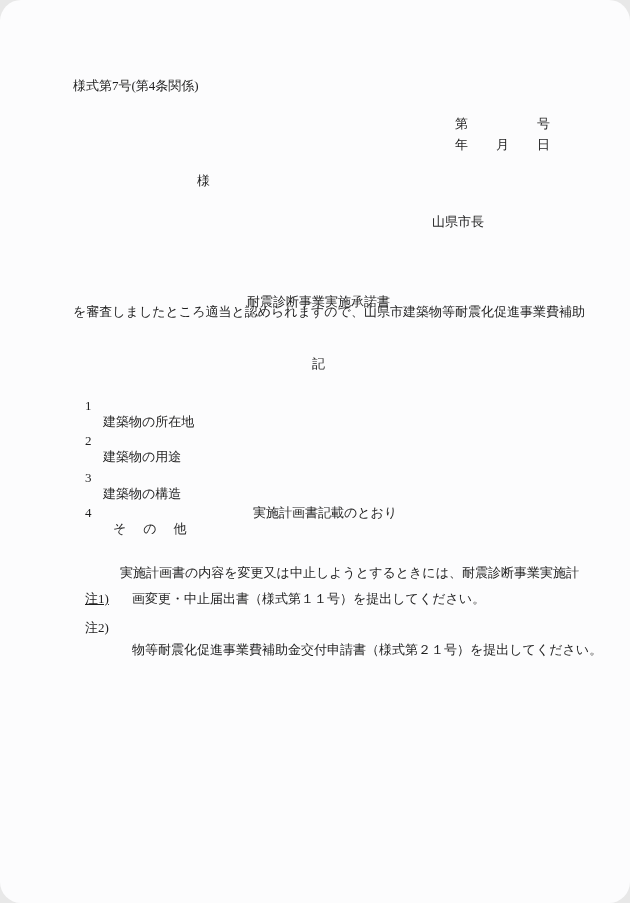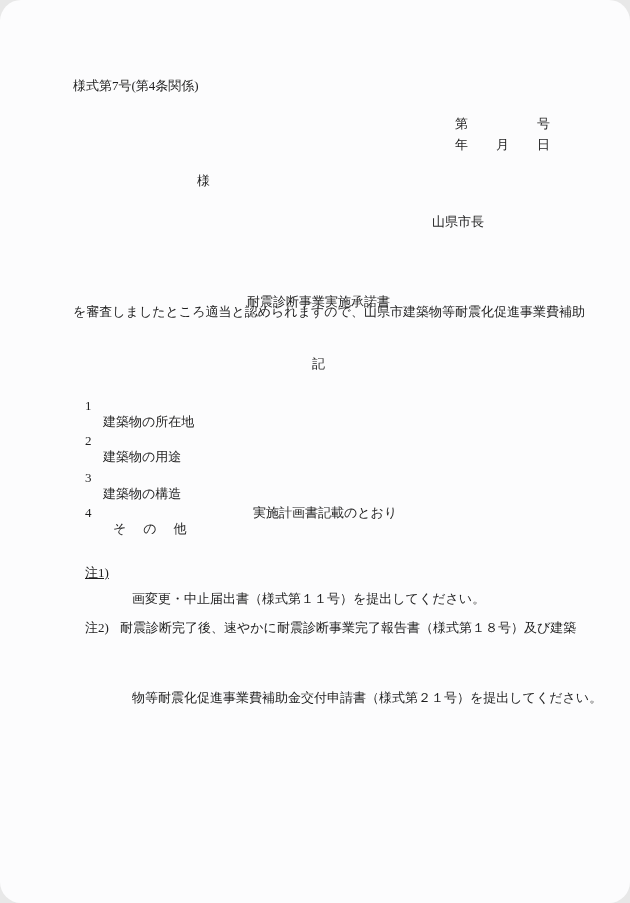--- a/index.html
+++ b/index.html
@@ -46,27 +46,27 @@
 
   .row-item-1 { top: 399px; }
   .row-item-2 { top: 434px; }
   .row-item-3 { top: 471px; }
   .row-item-4 { top: 506px; }
 
   .note-label  { position: absolute; left: 85px; }
   .note-line-a { position: absolute; left: 120px; }
   .note-line-b { position: absolute; left: 132px; }
 
-  .note1-label  { top: 566px; text-decoration: underline; }
+  .note1-label  { top: 592px; text-decoration: underline; }
   .note1-line-a { top: 566px; }
   .note1-line-b { top: 592px; }
 
   .note2-label  { top: 621px; }
   .note2-line-a { top: 621px; }
-  .note2-line-b { top: 643px; margin-top: 48px; }
+  .note2-line-b { top: 643px; }
 </style>
 </head>
 <body>
 
 <div class="page">
 
   <div class="abs form-number">様式第7号(第4条関係)</div>
 
   <div class="abs doc-number-line">
     <span>第</span>
@@ -104,19 +104,19 @@
     <span class="item-label">建築物の構造</span>
   </div>
 
   <div class="abs item-row item-row-4 row-item-4">
     <span class="item-num">4</span>
     <span class="item-label">そ　の　他</span>
     <span class="item-value">実施計画書記載のとおり</span>
   </div>
 
   <div class="abs note-label note1-label">注1)</div>
+  <div class="abs note-line-a note1-line-a">実施計画書の内容を変更又は中止しようとするときには、耐震診断事業実施計</div>
   <div class="abs note-line-b note1-line-b">画変更・中止届出書（様式第１１号）を提出してください。</div>
 
   <div class="abs note-label note2-label">注2)</div>
-  <div class="abs note-line-a note2-line-a">耐震診断完了後、速やかに耐震診断事業完了報告書（様式第１８号）及び建築</div>
   <div class="abs note-line-b note2-line-b">物等耐震化促進事業費補助金交付申請書（様式第２１号）を提出してください。</div>
 
 </div>
 
 </body></html>

